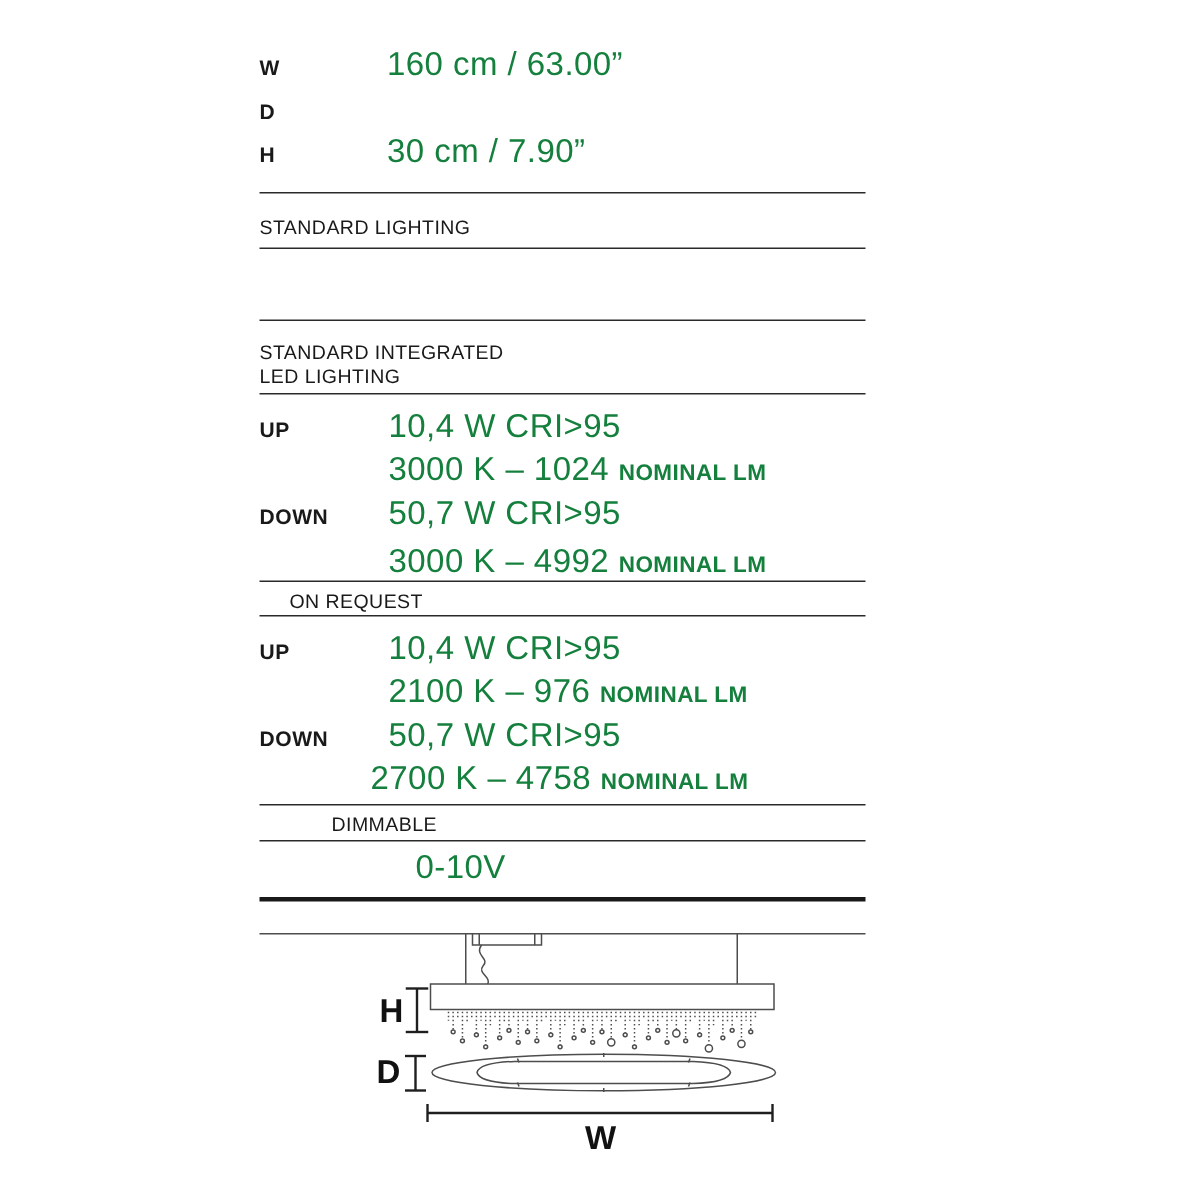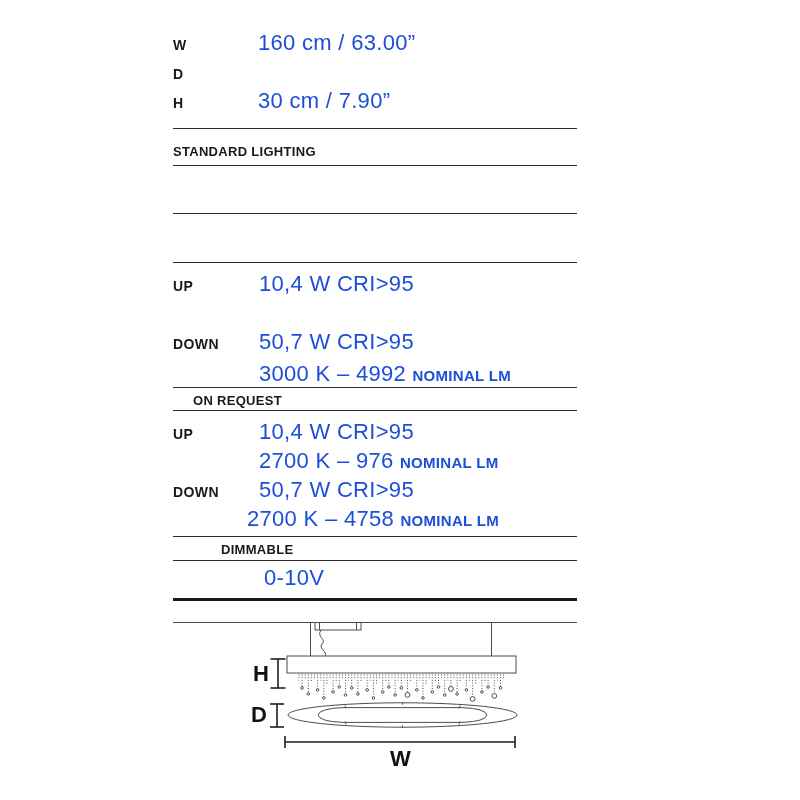--- a/index.html
+++ b/index.html
@@ -21,31 +21,31 @@
     letter-spacing: 0.4px;
     color: #191919;
     white-space: nowrap;
   }
   .val {
     position: absolute;
     font-weight: normal;
     font-size: 22px;
     line-height: 24px;
     letter-spacing: 0.3px;
-    color: #1d4ed8;
+    color: #15803d;
     white-space: nowrap;
   }
   .caps {
     font-weight: bold;
     font-size: 15px;
     letter-spacing: 0.3px;
   }
   .sec {
     position: absolute;
-    font-weight: bold;
+    font-weight: normal;
     font-size: 13px;
     line-height: 16px;
     letter-spacing: 0.3px;
     color: #191919;
     white-space: pre-line;
   }
   .rule {
     position: absolute;
     left: 173px;
     width: 404px;
@@ -75,43 +75,45 @@
   <div class="val" style="left:258px; top:31px;">160 cm / 63.00”</div>
   <div class="lbl" style="left:173px; top:66px;">D</div>
   <div class="lbl" style="left:173px; top:95px;">H</div>
   <div class="val" style="left:258px; top:89px;">30 cm / 7.90”</div>
 
   <div class="rule" style="top:128px;"></div>
   <div class="sec" style="left:173px; top:144px;">STANDARD LIGHTING</div>
   <div class="rule" style="top:165px;"></div>
 
   <div class="rule" style="top:213px;"></div>
+  <div class="sec" style="left:173px; top:227px;"><span>STANDARD INTEGRATED</span><br><span>LED LIGHTING</span></div>
   <div class="rule" style="top:262px;"></div>
 
   <div class="lbl" style="left:173px; top:278px;">UP</div>
   <div class="val" style="left:259px; top:272px;">10,4 W CRI&gt;95</div>
+  <div class="val" style="left:259px; top:301px;"><span>3000 K – 1024</span> <span class="caps">NOMINAL LM</span></div>
   <div class="lbl" style="left:173px; top:336px;">DOWN</div>
   <div class="val" style="left:259px; top:330px;">50,7 W CRI&gt;95</div>
   <div class="val" style="left:259px; top:362px;text-align:right;"><span>3000 K – 4992</span> <span class="caps">NOMINAL LM</span></div>
 
   <div class="rule" style="top:387px;"></div>
   <div class="sec" style="left:173px; top:393px;margin-left:20px;">ON REQUEST</div>
   <div class="rule" style="top:410px;"></div>
 
   <div class="lbl" style="left:173px; top:426px;">UP</div>
   <div class="val" style="left:259px; top:420px;">10,4 W CRI&gt;95</div>
-  <div class="val" style="left:259px; top:449px;"><span>2700 K – 976</span> <span class="caps">NOMINAL LM</span></div>
+  <div class="val" style="left:259px; top:449px;"><span>2100 K – 976</span> <span class="caps">NOMINAL LM</span></div>
   <div class="lbl" style="left:173px; top:484px;">DOWN</div>
   <div class="val" style="left:259px; top:478px;">50,7 W CRI&gt;95</div>
   <div class="val" style="left:247px; top:507px;"><span>2700 K – 4758</span> <span class="caps">NOMINAL LM</span></div>
 
   <div class="rule" style="top:536px;"></div>
   <div class="sec" style="left:173px; top:542px;padding-left:48px;">DIMMABLE</div>
   <div class="rule" style="top:560px;"></div>
-  <div class="val" style="left:264px; top:566px;">0-10V</div>
+  <div class="val" style="left:277px; top:566px;">0-10V</div>
   <div class="rule thick" style="top:598px;"></div>
 
   <svg class="drawing" width="800" height="800" viewBox="0 0 800 800">
     <g stroke="#4d4d4d" stroke-width="1" fill="none">
 
       <line x1="173" y1="622.5" x2="577" y2="622.5"></line>
 
       <g>
         <rect x="315" y="622.5" width="46" height="7.5" fill="#ffffff"></rect>
         <line x1="319.5" y1="622.5" x2="319.5" y2="630"></line>

